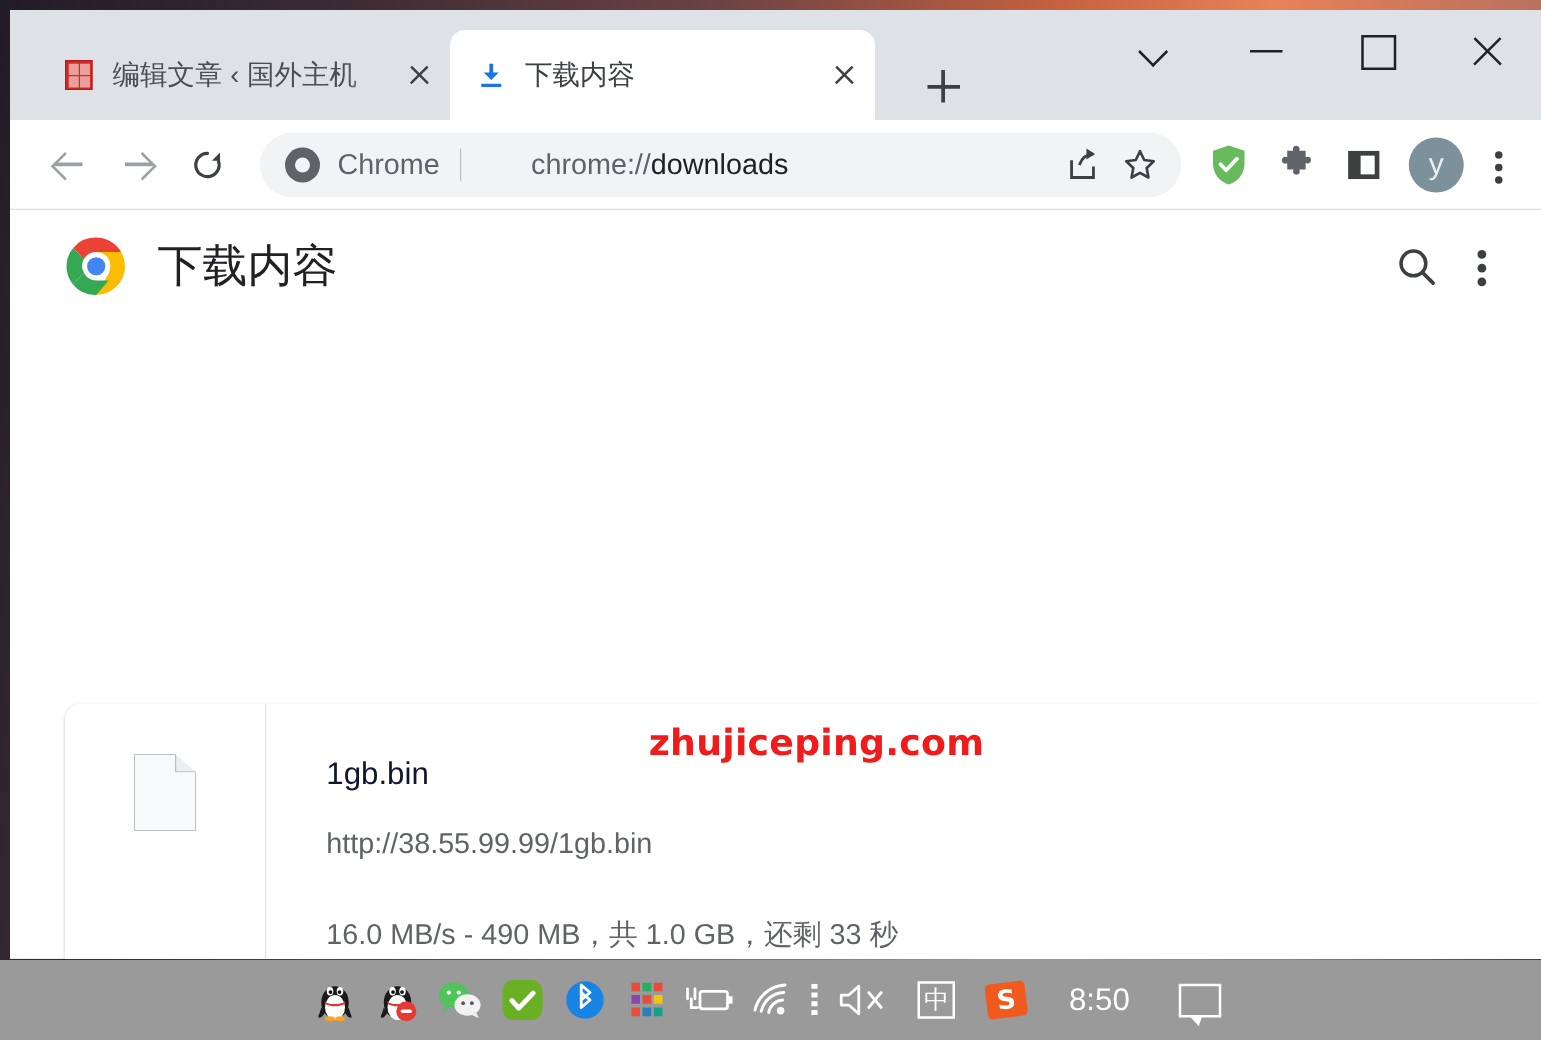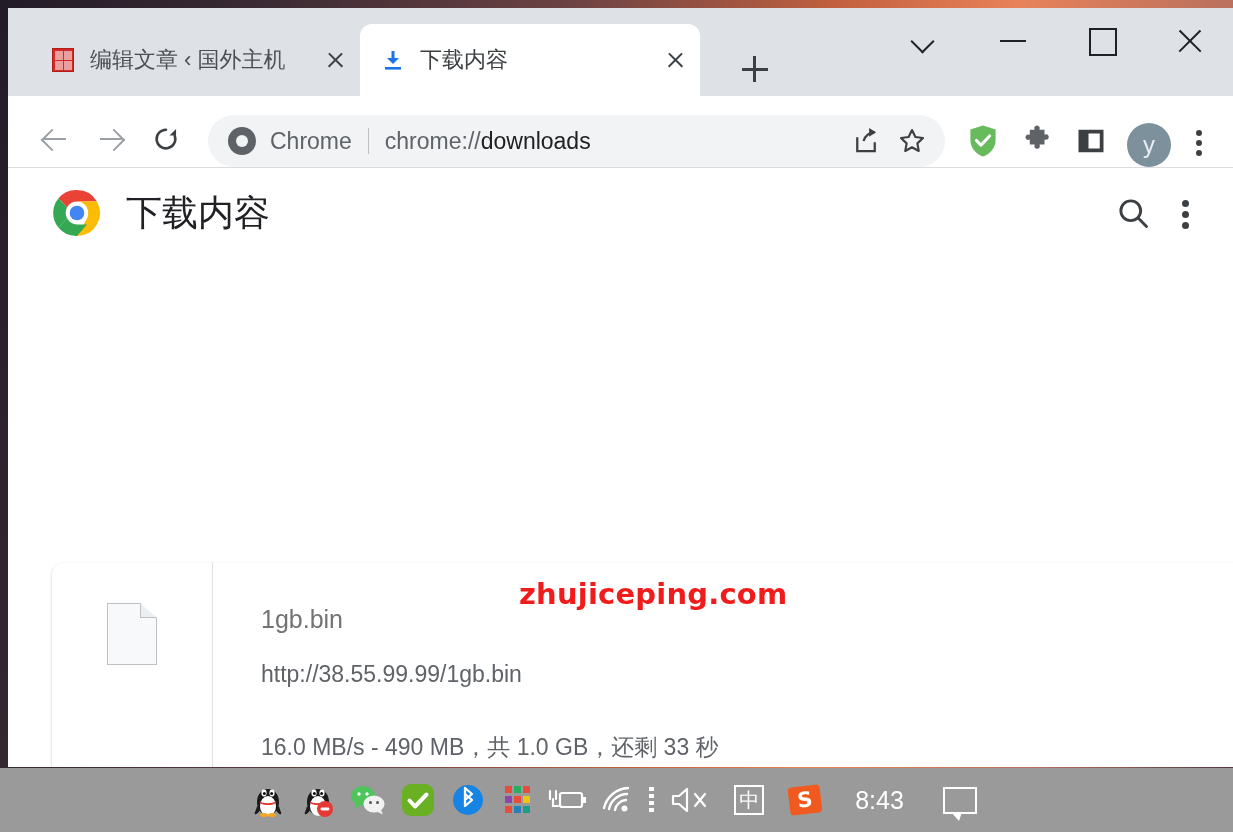--- a/index.html
+++ b/index.html
@@ -113,21 +113,21 @@
   .wc-close::before, .wc-close::after {
     content: ""; position: absolute; left: 30px; top: 32px;
     width: 30px; height: 2.4px; background: #202124;
   }
   .wc-close::before { transform: rotate(45deg); }
   .wc-close::after  { transform: rotate(-45deg); }
 
   
   #toolbar {
     height: 72px; background: #ffffff;
-    display: flex; align-items: flex-end;
+    display: flex; align-items: center;
     padding: 0 14px 0 18px;
     border-bottom: 1px solid #dadce0;
   }
   .navbtn { width: 56px; height: 56px; position: relative; flex: 0 0 56px; cursor: pointer; }
   .arrow-l::before, .arrow-r::before {
     content: ""; position: absolute; top: 21px;
     width: 14px; height: 14px;
     border-top: 2.4px solid #9aa0a6; border-left: 2.4px solid #9aa0a6;
   }
   .arrow-l::before { left: 18px; transform: rotate(-45deg); }
@@ -153,21 +153,21 @@
     position: relative; margin-right: 14px;
   }
   .chrome-dot::after {
     content: ""; position: absolute; left: 8px; top: 8px;
     width: 12px; height: 12px; border-radius: 50%;
     background: #f1f3f4;
   }
   #omni-scheme { font-size: 23px; color: #5f6368; white-space: nowrap; }
   #omni-sep { width: 1px; height: 26px; background: #bdc1c6; margin: 0 16px; flex: 0 0 1px; }
   #omni-url { font-size: 23px; color: #202124; white-space: nowrap; flex: 1 1 auto; overflow: hidden; }
-  #omni-url .dim { color: #5f6368; }
+  #omni-url .dim { color: #5f6368; margin-left: 40px; }
   .omni-icon { width: 46px; height: 46px; flex: 0 0 46px; position: relative; cursor: pointer; }
 
   .tbicon { width: 52px; height: 52px; flex: 0 0 52px; position: relative; cursor: pointer; margin-left: 2px; }
   #avatar {
     width: 44px; height: 44px; flex: 0 0 44px;
     border-radius: 50%; background: #7c919c;
     color: #e9eef1; font-size: 24px;
     display: flex; align-items: center; justify-content: center;
     margin: 0 8px 0 10px; cursor: pointer;
   }
@@ -220,21 +220,21 @@
     clip-path: polygon(0 0, 66% 0, 100% 24%, 100% 100%, 0 100%);
   }
   .file-glyph .fold {
     position: absolute; right: 0; top: 0;
     width: 17px; height: 15px;
     border-left: 1px solid #bdc1c6; border-bottom: 1px solid #bdc1c6;
     background: #eceff1;
     clip-path: polygon(0 0, 100% 100%, 0 100%);
   }
   #dl-body { flex: 1 1 auto; padding: 42px 0 0 48px; position: relative; min-width: 0; }
-  #dl-name { font-size: 25px; color: #737373; cursor: pointer; display: inline-block; }
+  #dl-name { font-size: 25px; color: #0f172a; cursor: pointer; display: inline-block; }
   #dl-url  { font-size: 23px; color: #5f6368; margin-top: 27px; }
   #dl-status { font-size: 23px; color: #5f6368; margin-top: 44px; }
 
   #watermark {
     position: absolute; left: 511px; top: 409px;
     font-size: 29px; font-weight: bold; color: #f01c1c;
     font-family: "DejaVu Sans", sans-serif;
     letter-spacing: .2px;
   }
 
@@ -536,19 +536,19 @@
       <span class="ime-box">中</span>
     </div>
 
     <div class="tray-item" style="width:56px">
       <svg width="38" height="38" viewBox="0 0 38 38">
         <rect x="3" y="5" width="32" height="28" rx="4" fill="#f05a1e" transform="rotate(-7 19 19)"></rect>
         <text x="19" y="26" font-family="DejaVu Sans, sans-serif" font-size="21" font-weight="bold" fill="#ffffff" text-anchor="middle" transform="rotate(-7 19 19)">S</text>
       </svg>
     </div>
 
-    <div id="clock">8:43</div>
+    <div id="clock">8:50</div>
 
     <div class="tray-item" style="width:60px">
       <span class="notif"></span>
     </div>
   </div>
 </div>
 
 </body></html>

